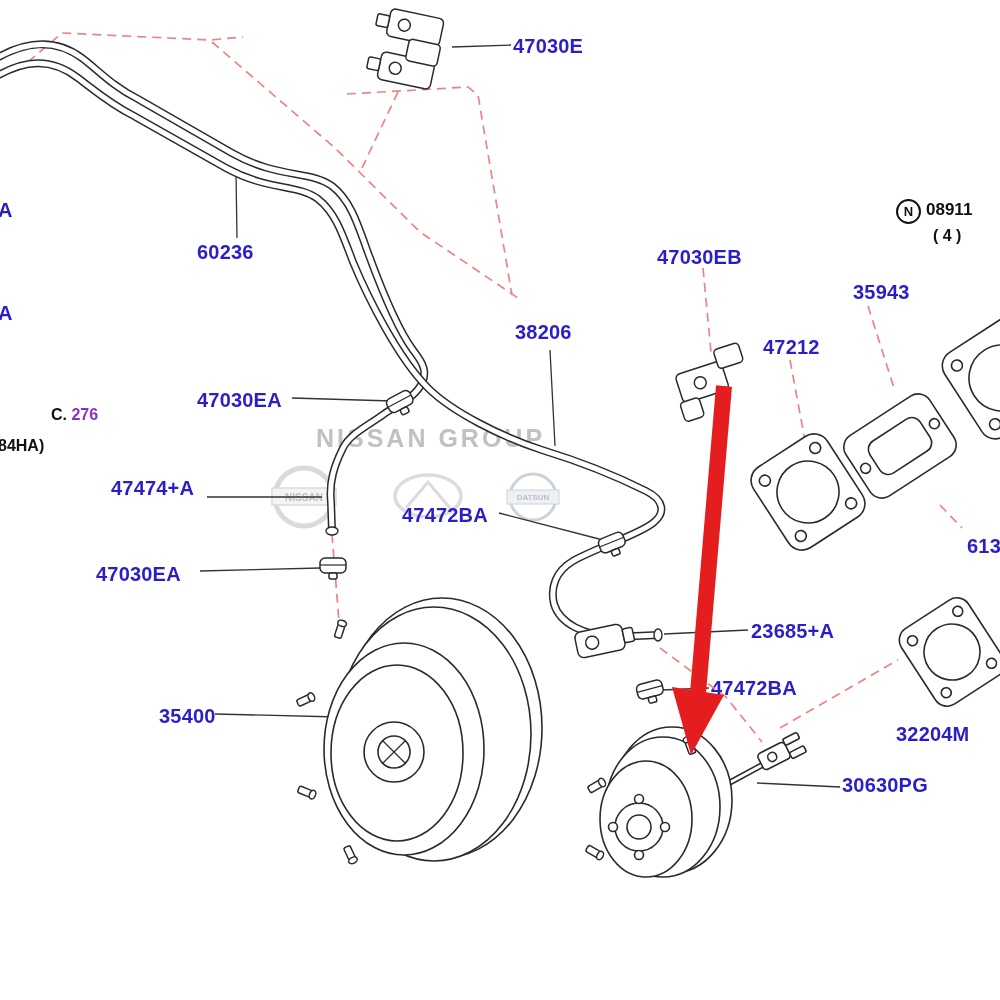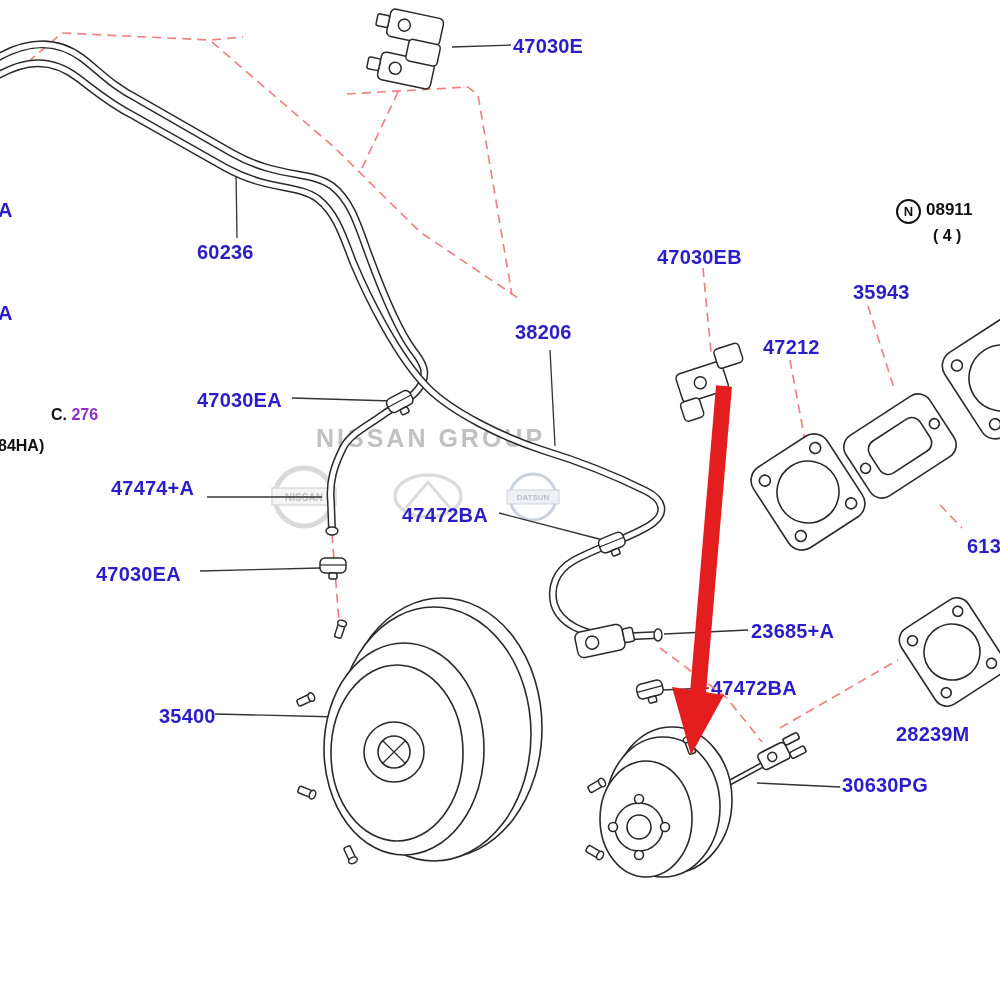--- a/index.html
+++ b/index.html
@@ -210,21 +210,21 @@
   <div class="plabel" style="left:853px;top:281px">35943</div>
   <div class="plabel" style="left:515px;top:321px">38206</div>
   <div class="plabel" style="left:763px;top:336px">47212</div>
   <div class="plabel" style="left:197px;top:389px">47030EA</div>
   <div class="plabel" style="left:111px;top:477px">47474+A</div>
   <div class="plabel" style="left:402px;top:504px">47472BA</div>
   <div class="plabel" style="left:96px;top:563px">47030EA</div>
   <div class="plabel" style="left:751px;top:620px">23685+A</div>
   <div class="plabel under" style="left:711px;top:677px">47472BA</div>
   <div class="plabel" style="left:159px;top:705px">35400</div>
-  <div class="plabel" style="left:896px;top:723px">28239M</div>
+  <div class="plabel" style="left:896px;top:723px">32204M</div>
   <div class="plabel" style="left:842px;top:774px">30630PG</div>
   <div class="plabel" style="left:967px;top:535px">613</div>
   <div class="plabel" style="left:-2px;top:199px">A</div>
   <div class="plabel" style="left:-2px;top:302px">A</div>
 
   <div class="note-circle">N</div>
   <div class="note-number">08911</div>
   <div class="note-qty">( 4 )</div>
 
   <div class="ref-line">

